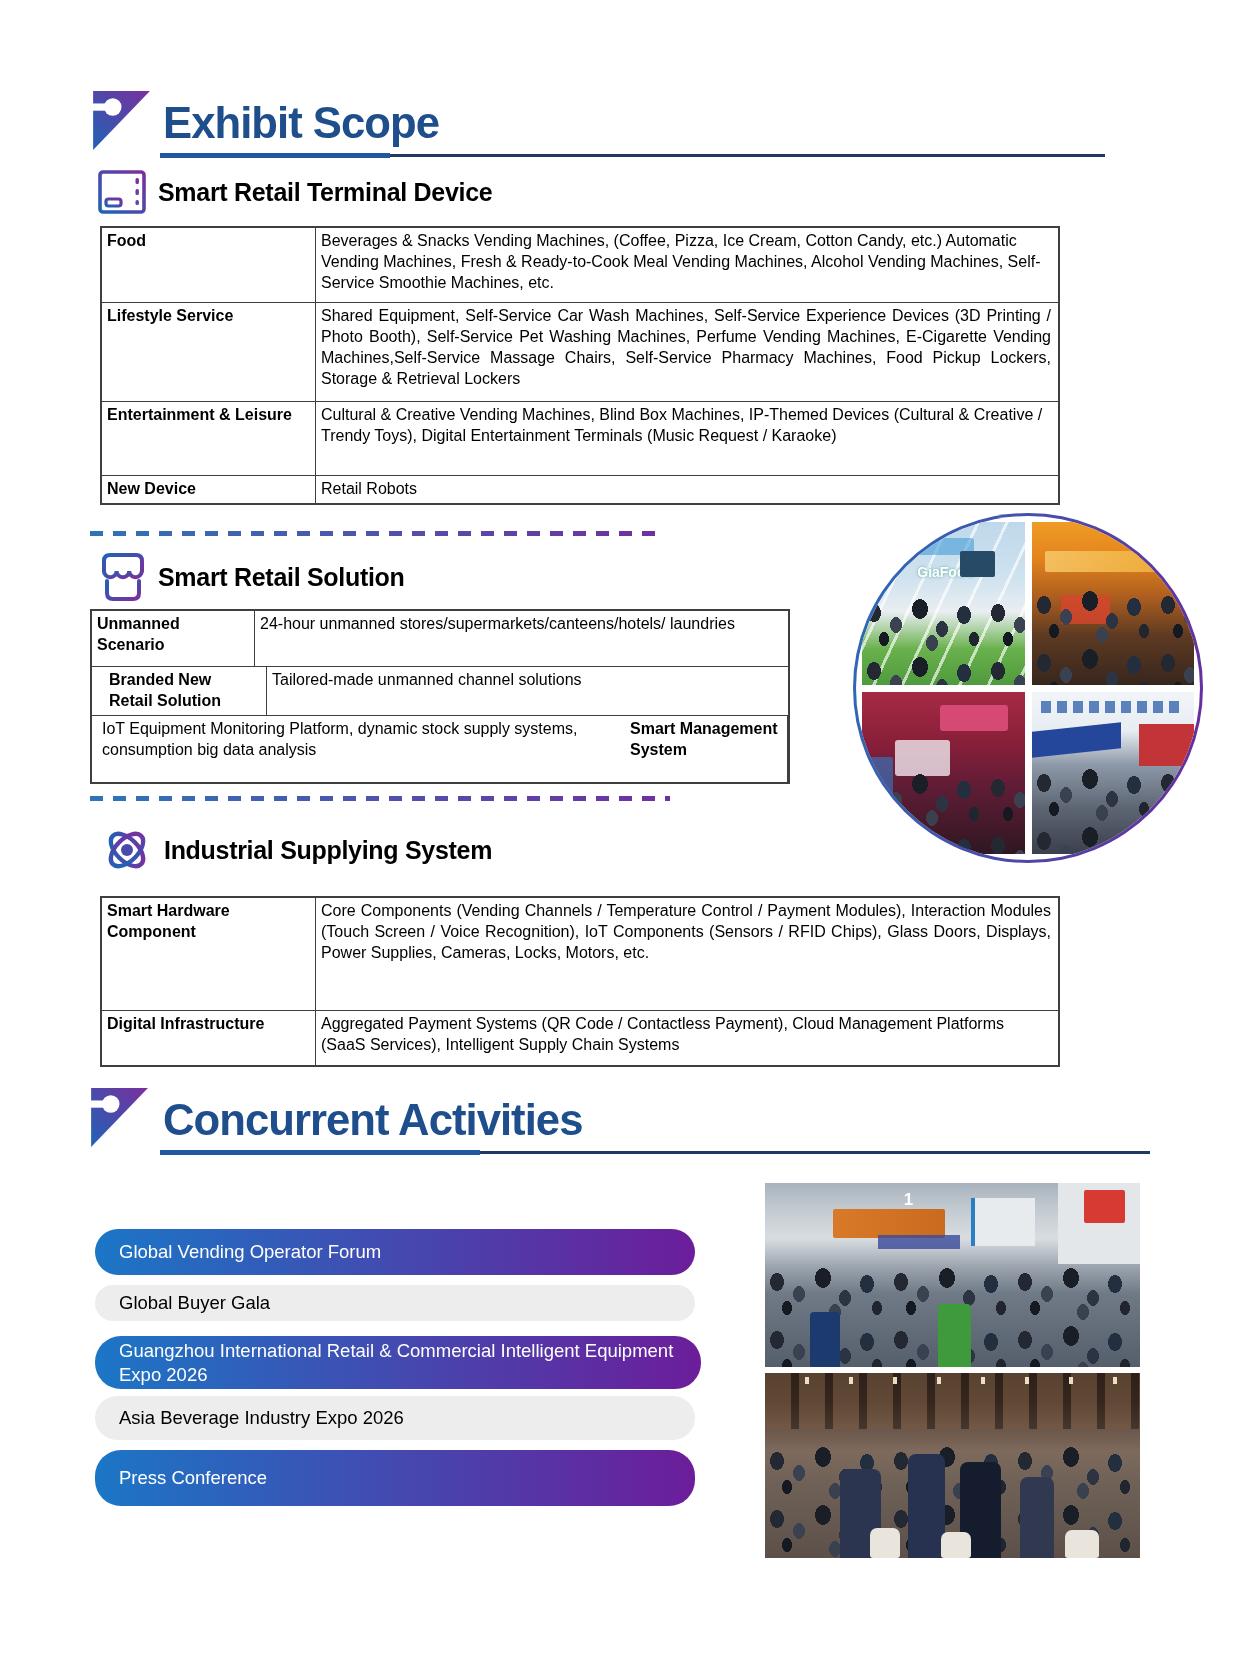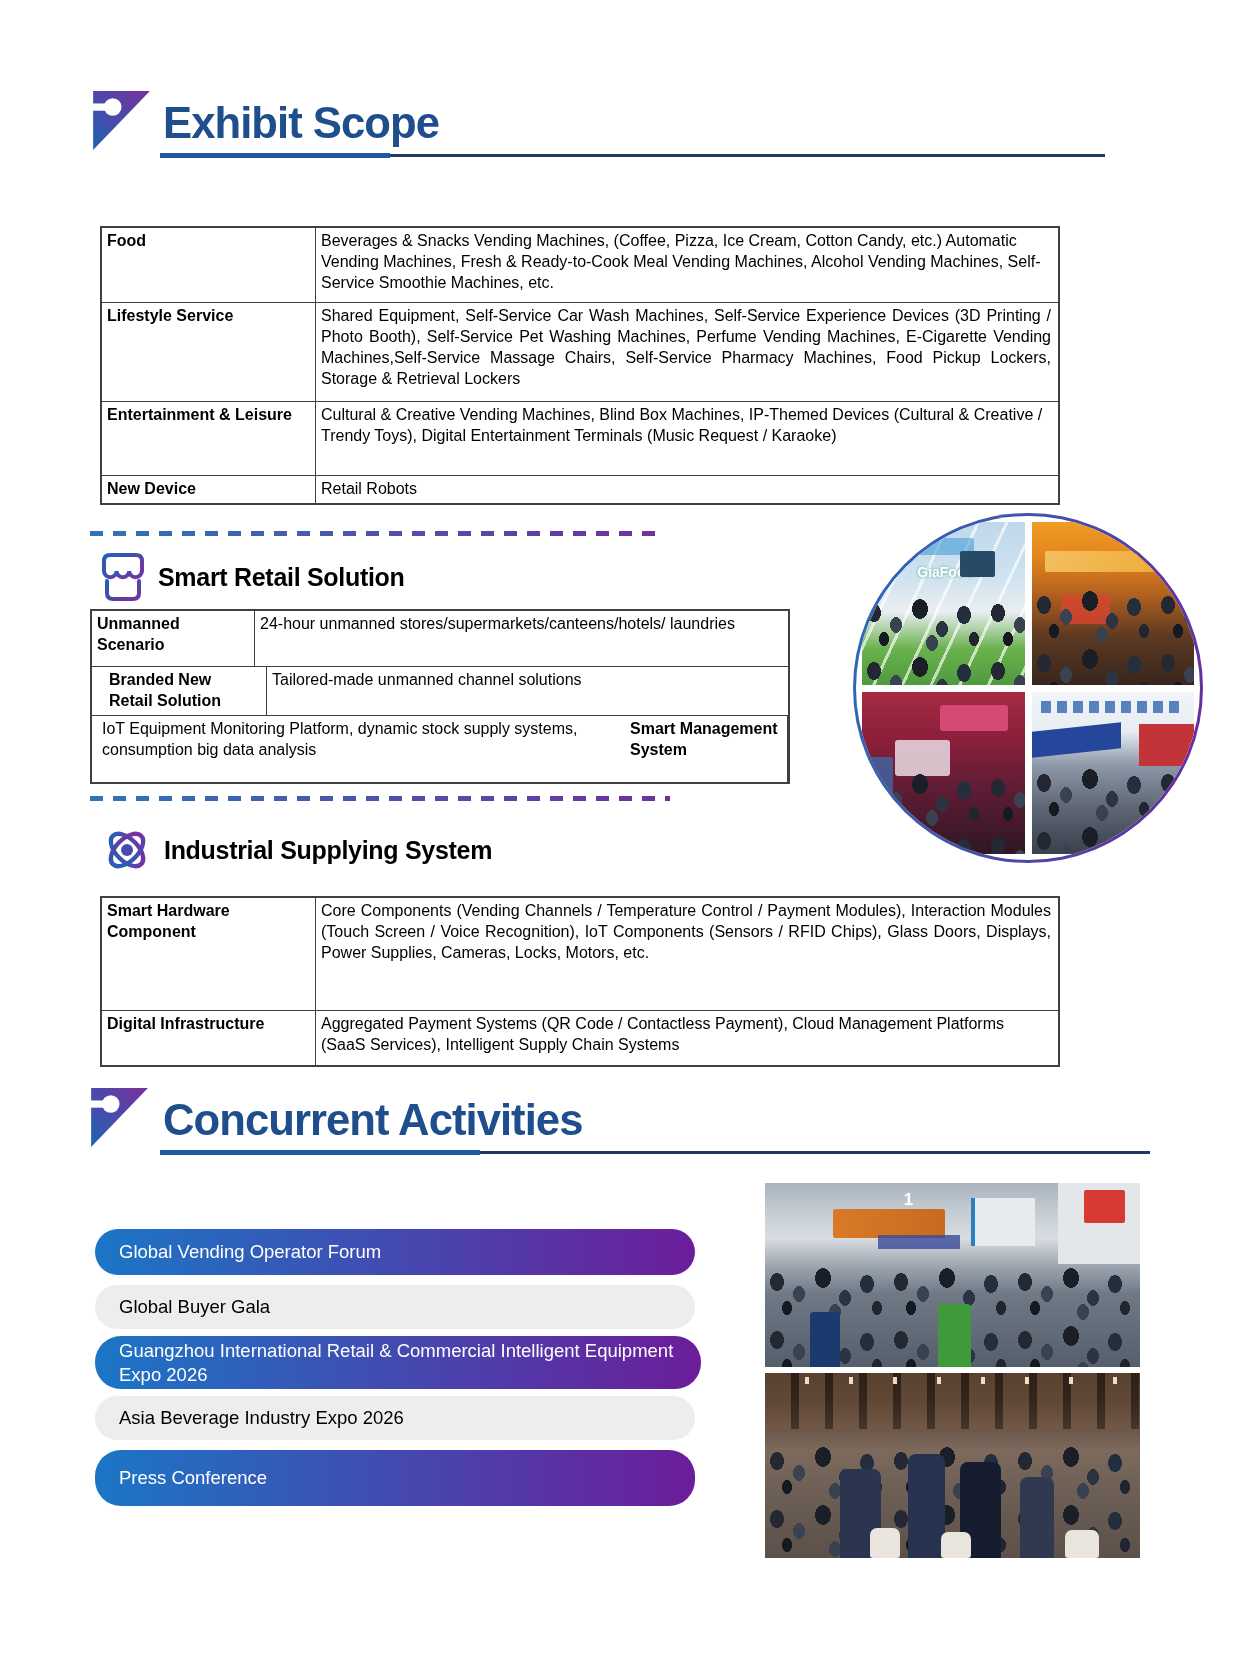--- a/index.html
+++ b/index.html
@@ -83,20 +83,37 @@
     <path d="M3 2 H58 L3 59 Z" fill="url(#gflag1)"></path>
     <rect x="0" y="14" width="18" height="7" fill="#fff"></rect>
     <circle cx="22" cy="17.5" r="8.5" fill="#fff"></circle>
   </svg>
   <div class="big-title" style="top:97px;">Exhibit Scope</div>
   <div class="title-rule" style="top:153px;width:945px;">
     <span class="seg1" style="width:230px;"></span>
     <span class="seg2" style="left:230px;width:715px;"></span>
   </div>
 
+  <div class="subhead" style="left:98px;top:170px;">
+    <svg width="48" height="44" viewBox="0 0 48 44">
+      <defs>
+        <linearGradient id="gvend" x1="0" y1="1" x2="1" y2="0">
+          <stop offset="0" stop-color="#1f63b5"></stop>
+            <stop offset="1" stop-color="#7a2f9e"></stop>
+        </linearGradient>
+      </defs>
+      <rect x="2" y="2" width="44" height="40" rx="3" fill="none" stroke="url(#gvend)" stroke-width="3.6"></rect>
+      <line x1="32" y1="3" x2="32" y2="41" stroke="url(#gvend)" stroke-width="3.2"></line>
+      <rect x="8" y="29" width="15" height="7" rx="2.5" fill="none" stroke="url(#gvend)" stroke-width="3.2"></rect>
+      <rect x="37.5" y="8" width="3.4" height="6" rx="1.6" fill="#7a2f9e"></rect>
+      <rect x="37.5" y="19" width="3.4" height="6" rx="1.6" fill="#6b3aa2"></rect>
+      <rect x="37.5" y="30" width="3.4" height="5" rx="1.6" fill="#5a47a8"></rect>
+    </svg>
+    <h2>Smart Retail Terminal Device</h2>
+  </div>
 
   <div class="tbl t-wide" style="left:100px;top:226px;width:960px;">
     <div class="trow" style="min-height:74px;">
       <div class="tcell tlabel">Food</div>
       <div class="tcell tcontent">Beverages &amp; Snacks Vending Machines, (Coffee, Pizza, Ice Cream, Cotton Candy, etc.) Automatic Vending Machines, Fresh &amp; Ready-to-Cook Meal Vending Machines, Alcohol Vending Machines, Self-Service Smoothie Machines, etc.</div>
     </div>
     <div class="trow" style="min-height:98px;">
       <div class="tcell tlabel">Lifestyle Service</div>
       <div class="tcell tcontent justify">Shared Equipment, Self-Service Car Wash Machines, Self-Service Experience Devices (3D Printing / Photo Booth), Self-Service Pet Washing Machines, Perfume Vending Machines, E-Cigarette Vending Machines,Self-Service Massage Chairs, Self-Service Pharmacy Machines, Food Pickup Lockers, Storage &amp; Retrieval Lockers</div>
     </div>
@@ -212,21 +229,21 @@
   </svg>
   <div class="big-title" style="top:1094px;">Concurrent Activities</div>
   <div class="title-rule" style="top:1150px;width:990px;">
     <span class="seg1" style="width:320px;"></span>
     <span class="seg2" style="left:320px;width:670px;"></span>
   </div>
 
   <div class="pill gradient" style="top:1229px;height:46px;">
     <span class="plabel">Global Vending Operator Forum</span>
   </div>
-  <div class="pill gray" style="top:1285px;height:44px;">
+  <div class="pill gray" style="top:1285px;height:36px;">
     <span class="plabel">Global Buyer Gala</span>
   </div>
   <div class="pill gradient" style="top:1336px;height:53px;width:606px;">
     <span class="plabel">Guangzhou International Retail &amp; Commercial Intelligent Equipment Expo 2026</span>
   </div>
   <div class="pill gray" style="top:1396px;height:44px;">
     <span class="plabel">Asia Beverage Industry Expo 2026</span>
   </div>
   <div class="pill gradient" style="top:1450px;height:56px;">
     <span class="plabel">Press Conference</span>

